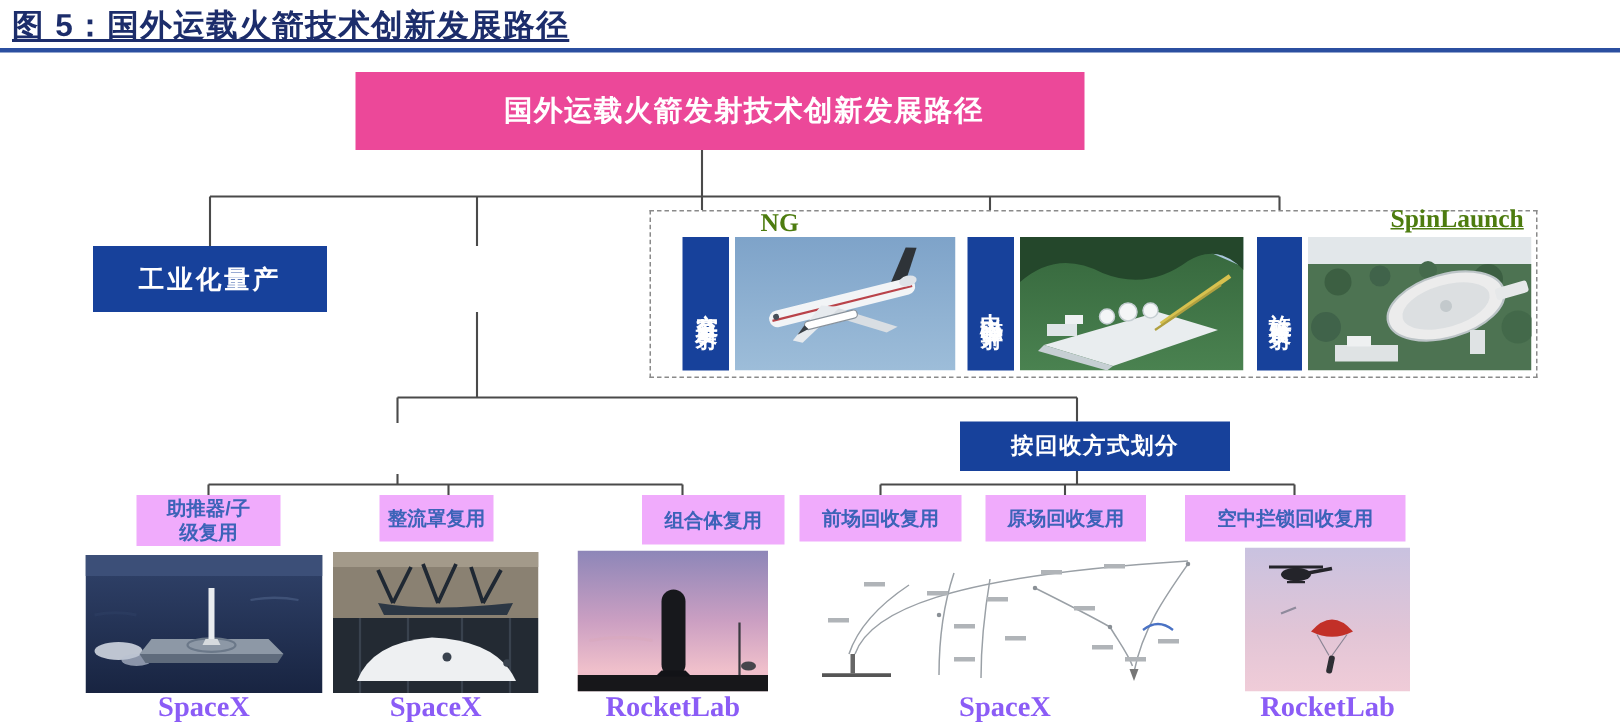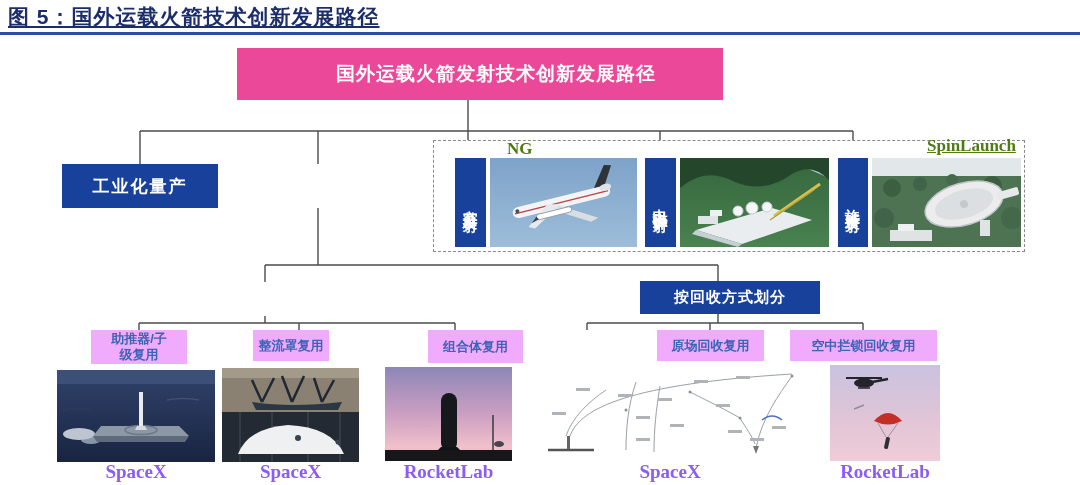--- a/index.html
+++ b/index.html
@@ -159,20 +159,21 @@
     <rect x="18" y="72" width="42" height="11" fill="#dfe3e4"></rect>
     <rect x="26" y="66" width="16" height="7" fill="#eef0f1"></rect>
   </svg>
 
   <div class="abs node n-l2" style="left:640px;top:281px;width:180px;height:33px;">按回收方式划分</div>
 
   <div class="abs leaf" style="left:91px;top:330px;width:96px;height:34px;">助推器/子
 级复用</div>
   <div class="abs leaf" style="left:253px;top:330px;width:76px;height:31px;">整流罩复用</div>
   <div class="abs leaf" style="left:428px;top:330px;width:95px;height:33px;">组合体复用</div>
+  <div class="abs leaf" style="left:533px;top:330px;width:108px;height:31px;">前场回收复用</div>
   <div class="abs leaf" style="left:790px;top:330px;width:147px;height:31px;">空中拦锁回收复用</div>
   <div class="abs leaf" style="left:657px;top:330px;width:107px;height:31px;">原场回收复用</div>
 
   <svg class="abs photo" style="left:57px;top:370px;" width="158" height="92" viewBox="0 0 158 92">
     <defs>
       <linearGradient id="sea" x1="0" y1="0" x2="0" y2="1">
         <stop offset="0" stop-color="#31436b"></stop>
           <stop offset="1" stop-color="#182441"></stop>
       </linearGradient>
     </defs>

